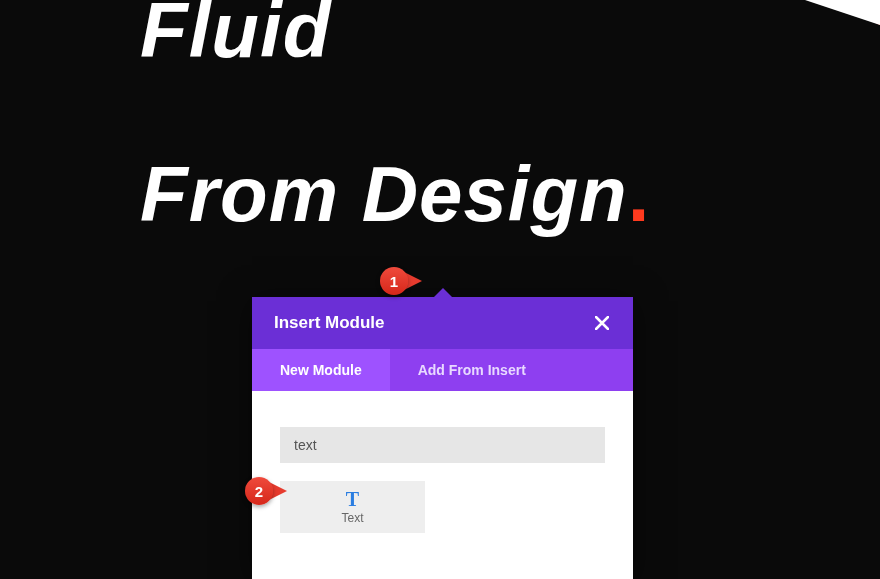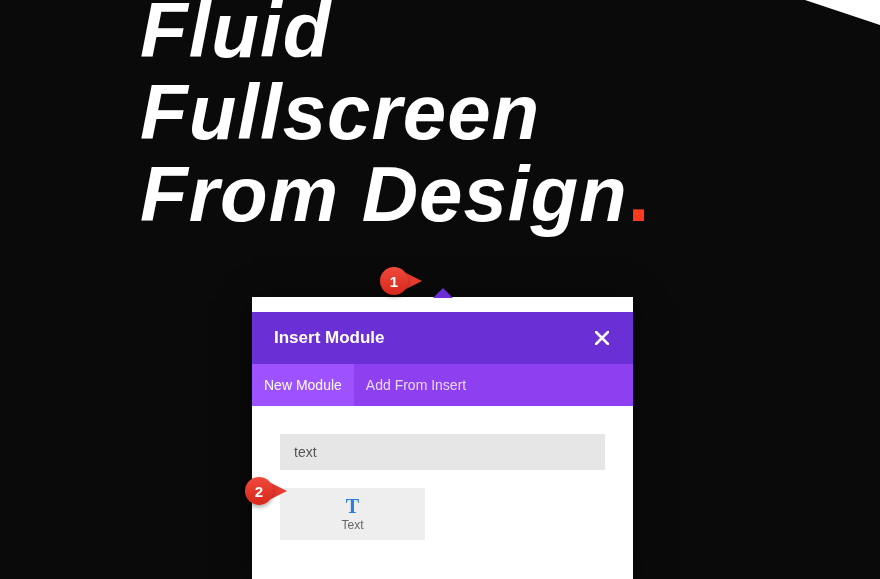--- a/index.html
+++ b/index.html
@@ -53,52 +53,51 @@
       border-right: 10px solid transparent;
       border-bottom: 10px solid #6b2fd6;
     }
     .modal-header {
       background: #6b2fd6;
       padding: 16px 22px;
       display: flex;
       align-items: center;
       justify-content: space-between;
       color: #ffffff;
-      margin-top: 15px;
     }
     .modal-header-title {
       font-size: 17px;
       font-weight: 600;
     }
     .close-icon {
       width: 18px;
       height: 18px;
       display: flex;
       align-items: center;
       justify-content: center;
       cursor: pointer;
     }
     .close-icon svg { display: block; }
     .modal-tabs {
       display: flex;
       background: #8e3ff0;
     }
     .tab {
-      padding: 13px 12px;
+      padding: 13px 28px;
       color: #e8d9ff;
       font-size: 14px;
-      font-weight: 400;
+      font-weight: 700;
       cursor: pointer;
     }
     .tab.active {
       background: #9e52ff;
       color: #ffffff;
     }
     .modal-body {
-      padding: 28px 28px 20px 28px;
+      padding: 36px 28px 20px 28px;
     }
     .search-input {
       width: 100%;
       background: #e6e6e6;
       border: none;
       padding: 10px 14px;
       font-size: 14px;
       color: #555;
       outline: none;
     }
@@ -157,21 +156,21 @@
       margin-left: -6px;
     }
     .callout-1 { top: 267px; left: 380px; }
     .callout-2 { top: 477px; left: 245px; }
   </style>
 </head>
 <body>
 
 <div class="hero-title">
   <span>Fluid</span><br>
-  <span>Fullscreen</span><br>
+  <br>
   <span>From Design</span><span class="dot">.</span>
 </div>
 
 <div class="corner-shape">
   <svg width="130" height="350" viewBox="0 0 130 350">
     <polygon points="50,0 130,0 130,25 75,0" fill="#ff3a1e"></polygon>
     <polygon points="55,0 130,25 130,340 130,0" fill="#ffffff"></polygon>
   </svg>
 </div>
 

